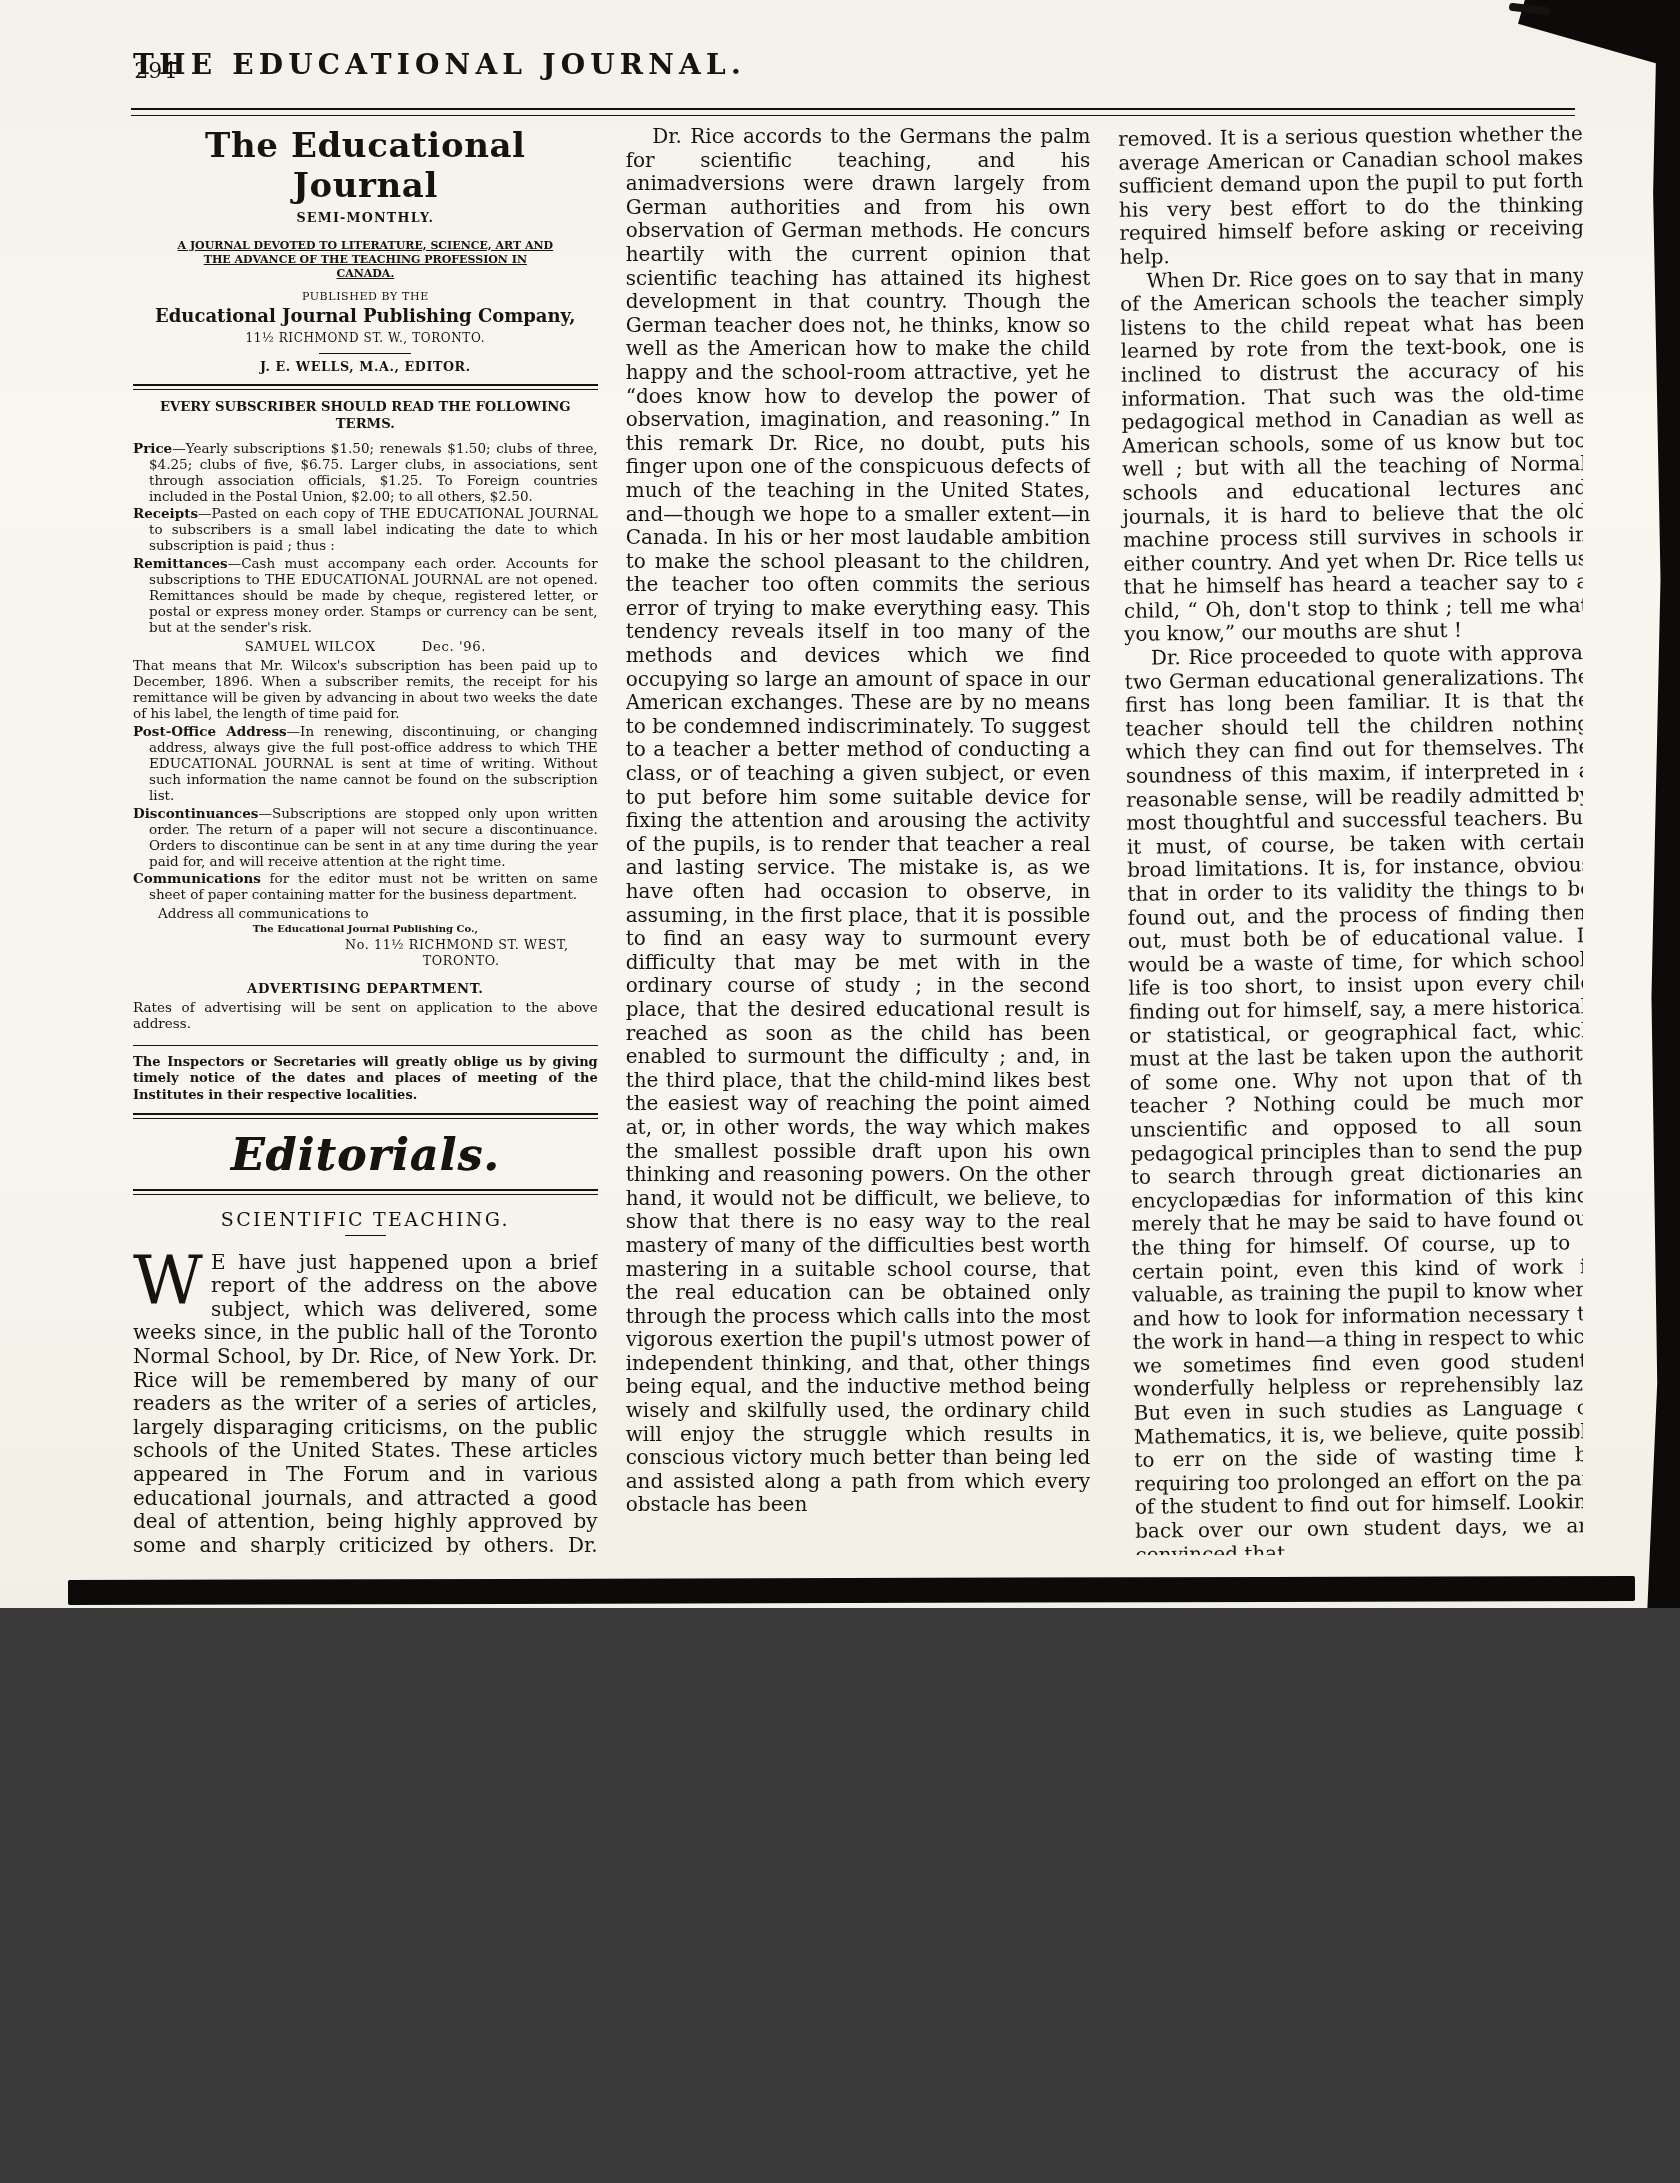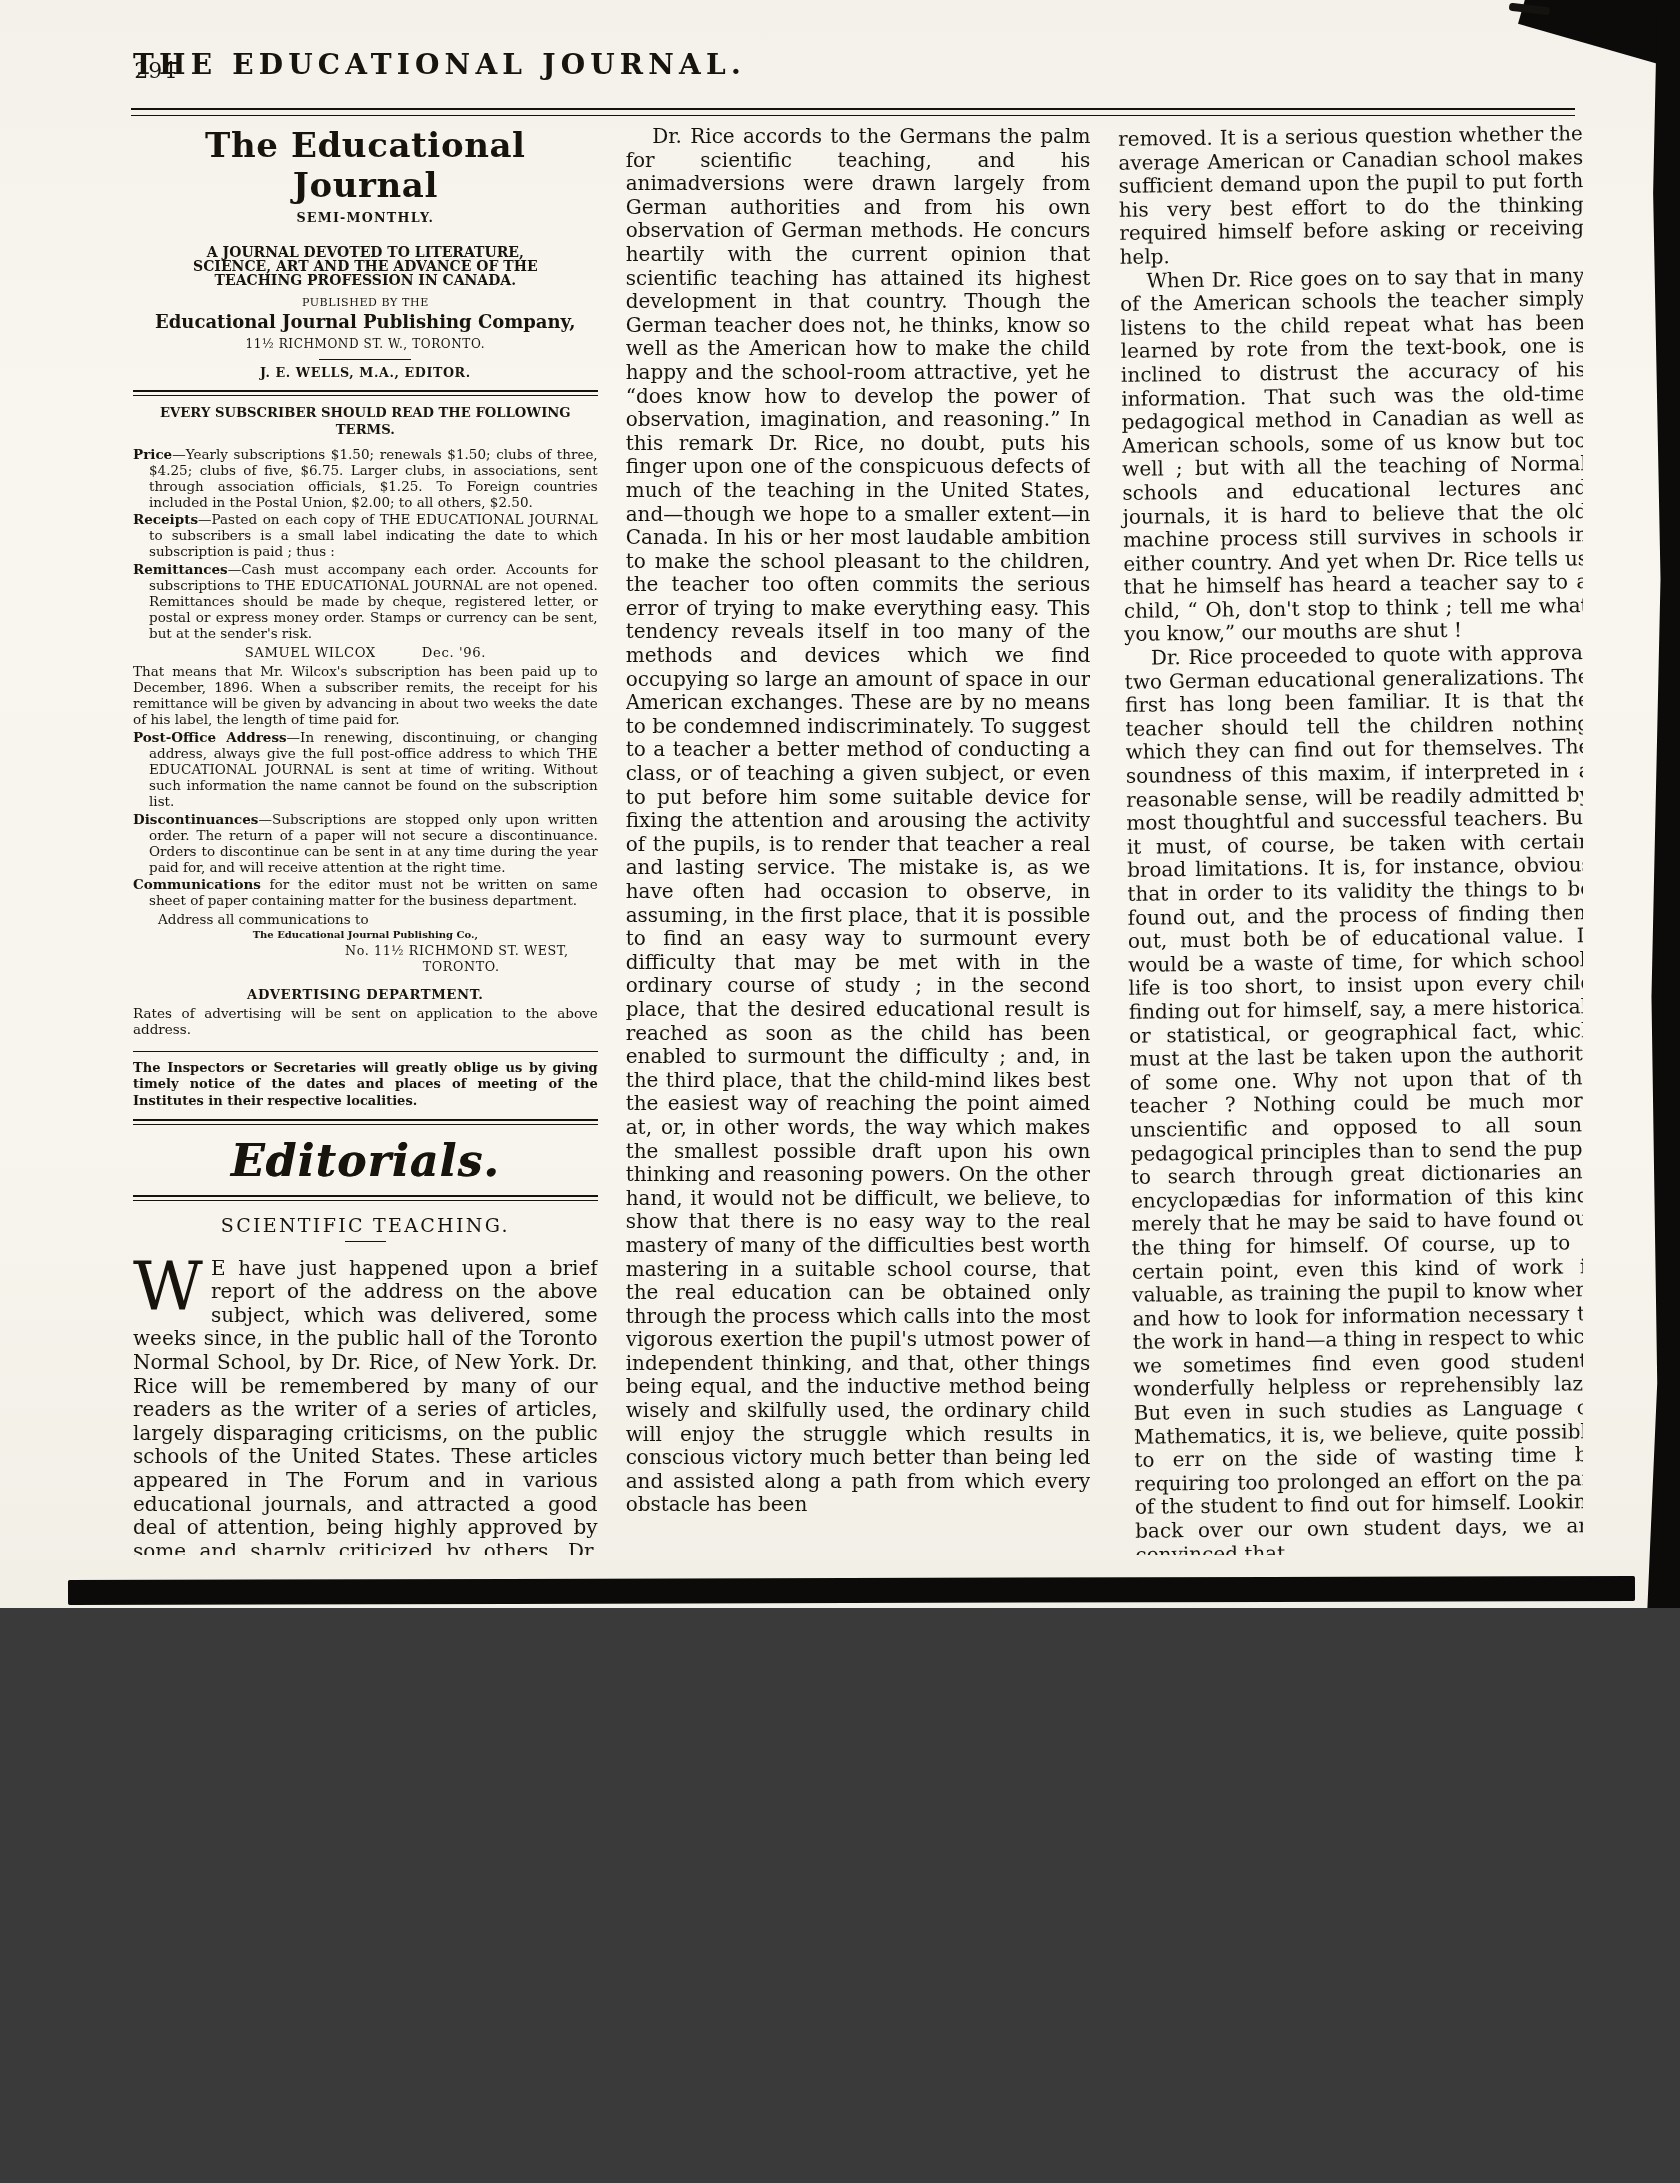--- a/index.html
+++ b/index.html
@@ -15,21 +15,21 @@
   .header-rule { position:absolute; top:108px; left:131px; right:106px; height:4.6px;
     border-top:2.3px solid #15120c; border-bottom:1.2px solid #15120c; }
   
   .columns { position:absolute; top:125px; left:133px; right:98px; bottom:53px;
     display:flex; gap:28px; }
   .col { flex:1 1 0; min-width:0; overflow:hidden; }
   .tilt { transform:rotate(-0.7deg); transform-origin:50% 0; }
   
   .m-title { text-align:center; font-size:34px; font-weight:bold; margin:0; letter-spacing:0.6px; }
   .m-freq { text-align:center; font-weight:bold; font-size:12.7px; letter-spacing:1.2px; margin-top:4.6px; }
-  .m-devoted { text-align:center; font-weight:bold; font-size:14px; line-height:14px; margin-top:20px; padding:0 40px; }
+  .m-devoted { text-align:center; font-weight:bold; font-size:11px; line-height:14px; margin-top:14px; padding:0 40px;text-decoration:underline; }
   .m-pub { text-align:center; font-size:11px; margin-top:9.2px; letter-spacing:0.6px; }
   .m-company { text-align:center; font-weight:bold; font-size:18px; margin-top:2.3px; }
   .m-addr { text-align:center; font-size:12px; margin-top:4.6px; letter-spacing:0.6px; }
   .rule-mini { width:92px; margin:8px auto 5.8px; border-top:1.7px solid #15120c; }
   .m-editor { text-align:center; font-size:12.7px; font-weight:bold; letter-spacing:0.6px; }
   .rule-double { margin:9.2px 0; height:3.5px; border-top:2.3px solid #15120c; border-bottom:1.2px solid #15120c; }
   .rule-thin { margin:8px 0; border-top:1.2px solid #15120c; }
   
   .terms-heading { text-align:center; font-weight:bold; font-size:13.2px; line-height:16.7px; margin:5.8px 23px 7px; }
   .small { font-size:13.5px; line-height:16px; text-align:justify; }

